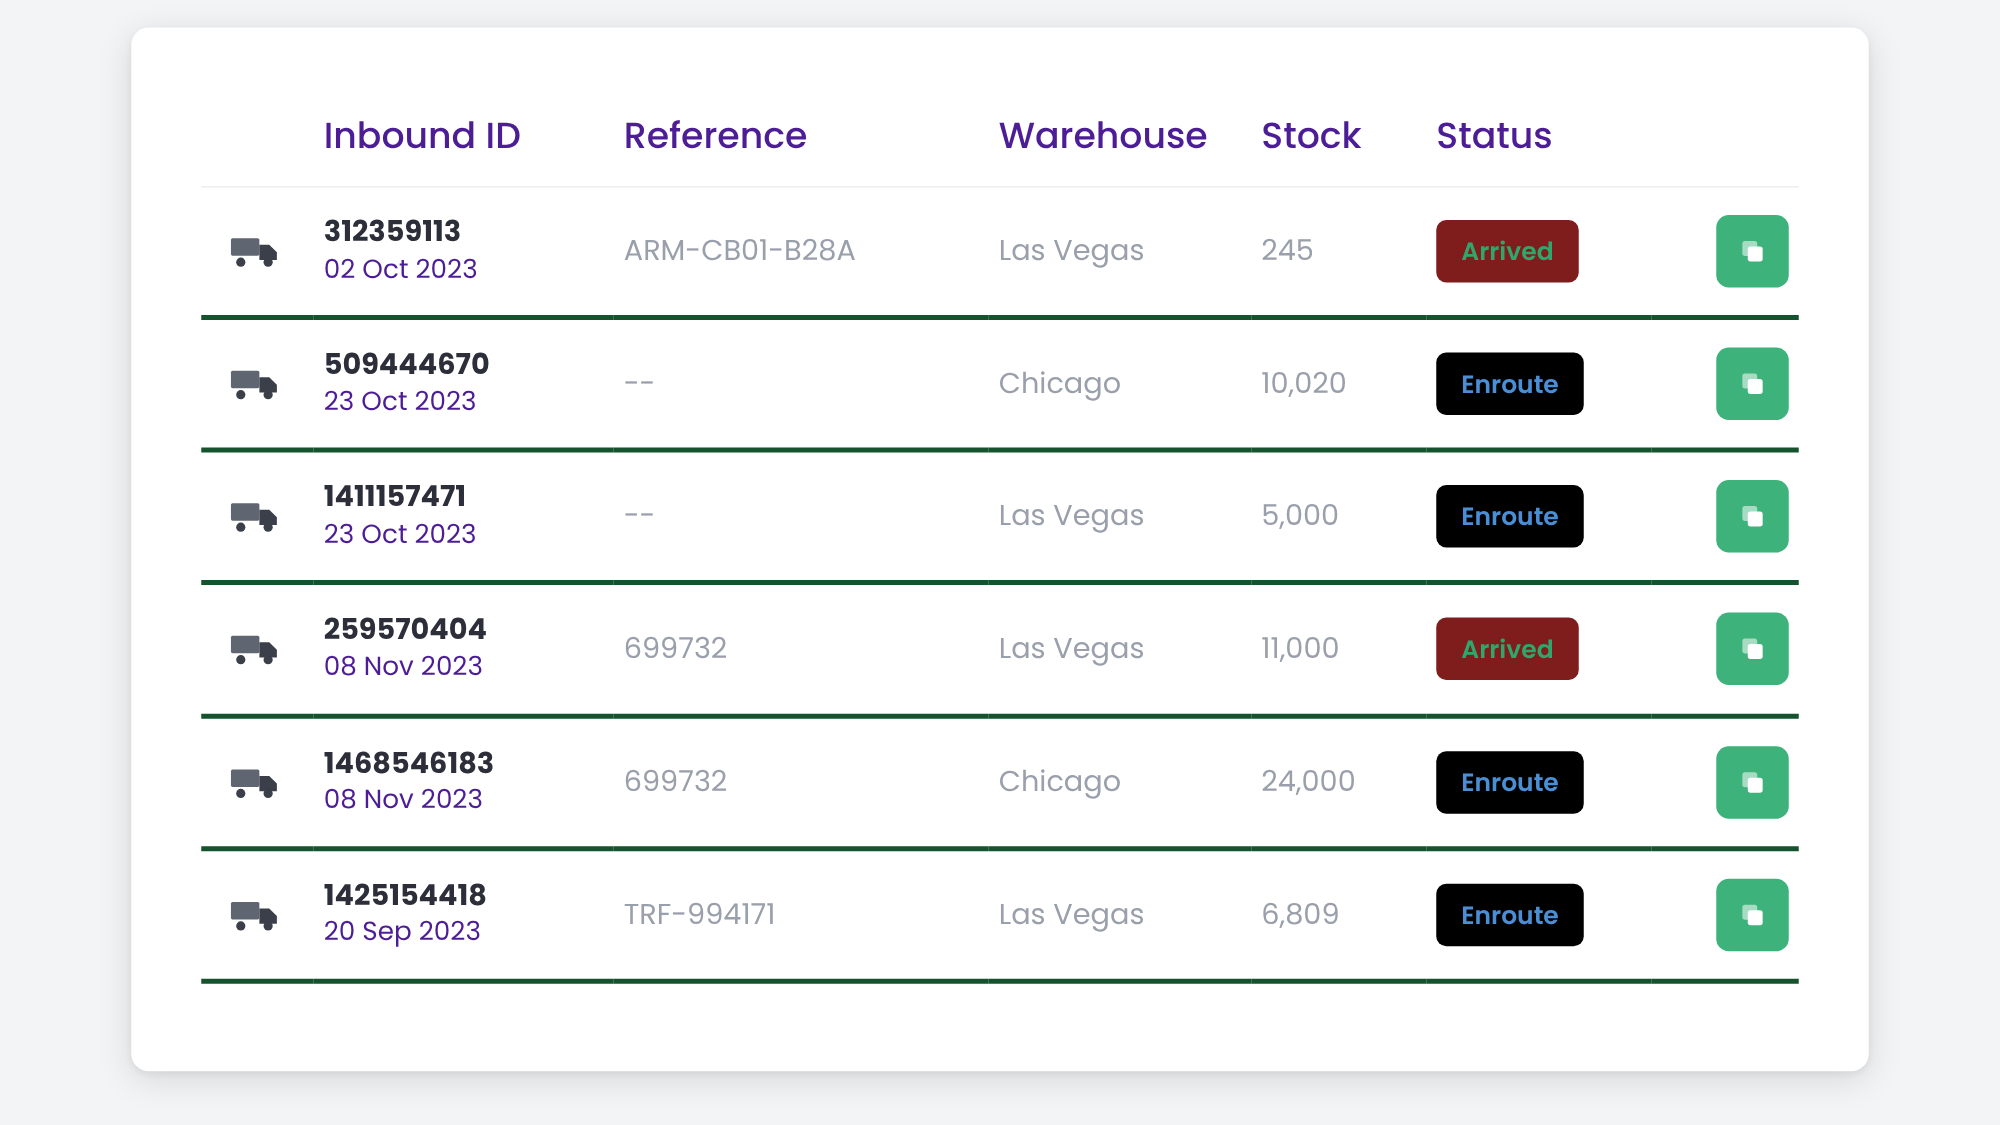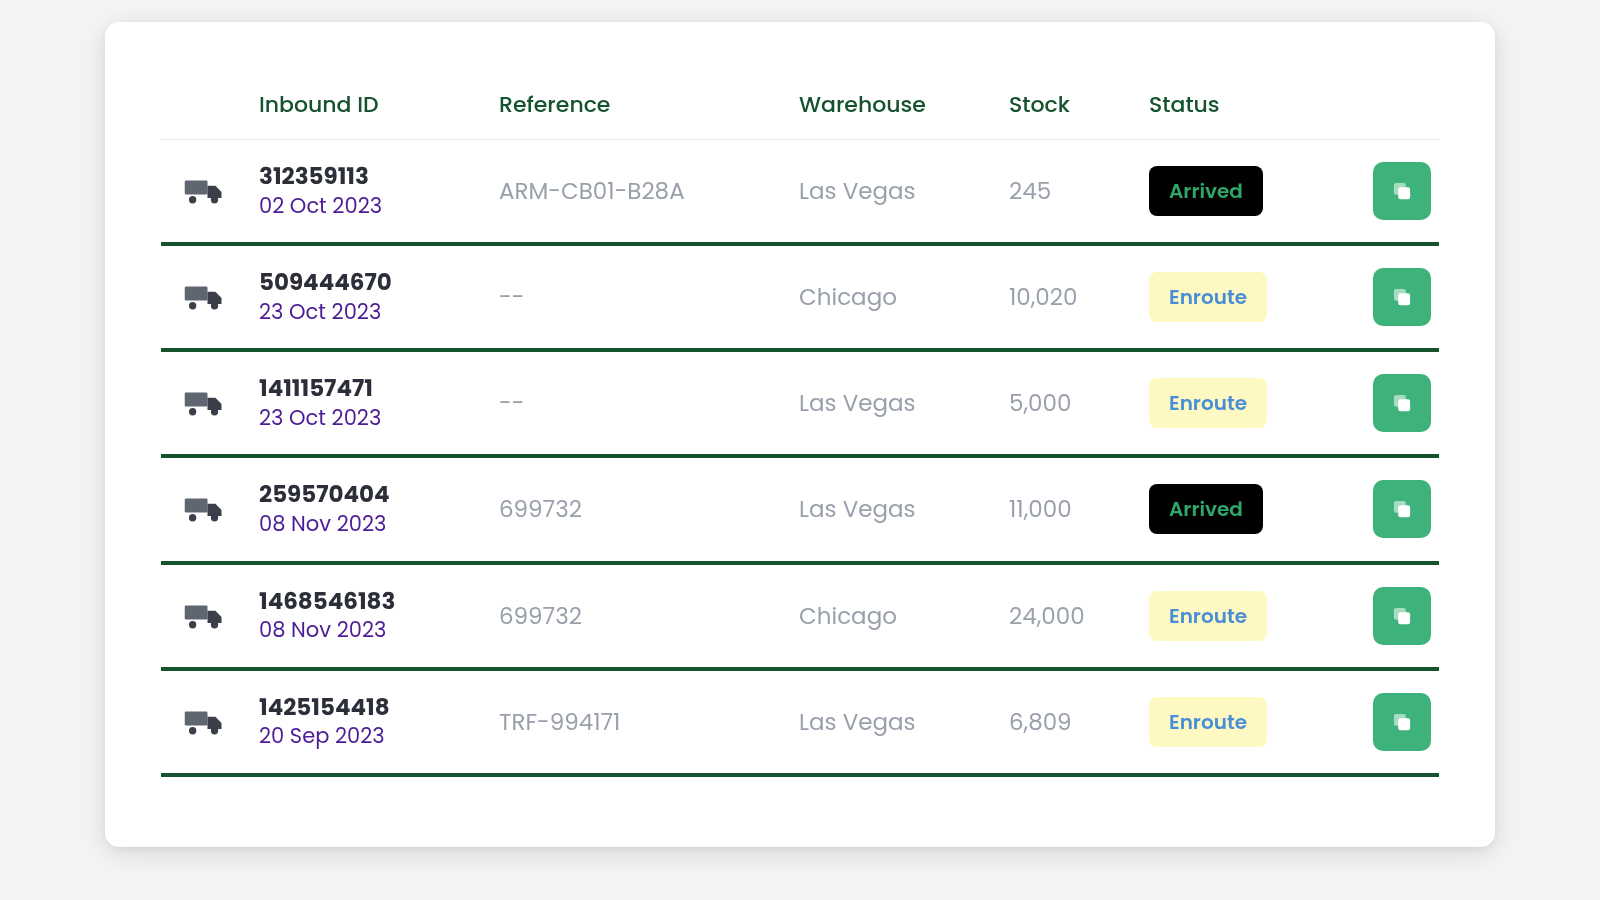--- a/index.html
+++ b/index.html
@@ -50,23 +50,23 @@
     color: #2fa66a;
     border-bottom-color: #2fa66a;
   }
 
   table {
     width: 100%;
     border-collapse: collapse;
   }
   thead th {
     text-align: left;
-    font-size: 22px;
+    font-size: 29px;
     font-weight: 500;
-    color: #14532d;
+    color: #4c1d95;
     padding: 10px 8px 18px 8px;
     border-bottom: 1px solid #e9eaec;
   }
   tbody tr {
     border-bottom: 4px solid #14532d;
   }
   tbody td {
     padding: 22px 8px;
     vertical-align: middle;
     font-size: 23px;
@@ -95,22 +95,22 @@
     font-size: 21px;
     line-height: 1.4;
   }
   .badge {
     display: inline-block;
     padding: 10px 20px;
     border-radius: 8px;
     font-size: 20px;
     font-weight: 600;
   }
-  .badge.arrived { background:#000000; color:#2fa66a;padding-left:20px; }
-  .badge.enroute { background:#fef9c3; color:#4a8fd6; }
+  .badge.arrived { background:#7f1d1d; color:#2fa66a;padding-left:20px; }
+  .badge.enroute { background:#000000; color:#4a8fd6; }
 
   .action-btn {
     width: 58px; height: 58px;
     background:#3db27a;
     border:none; border-radius:10px;
     display:inline-flex; align-items:center; justify-content:center;
     cursor:pointer;
   }
   .action-btn svg { display:block; }
 </style>

